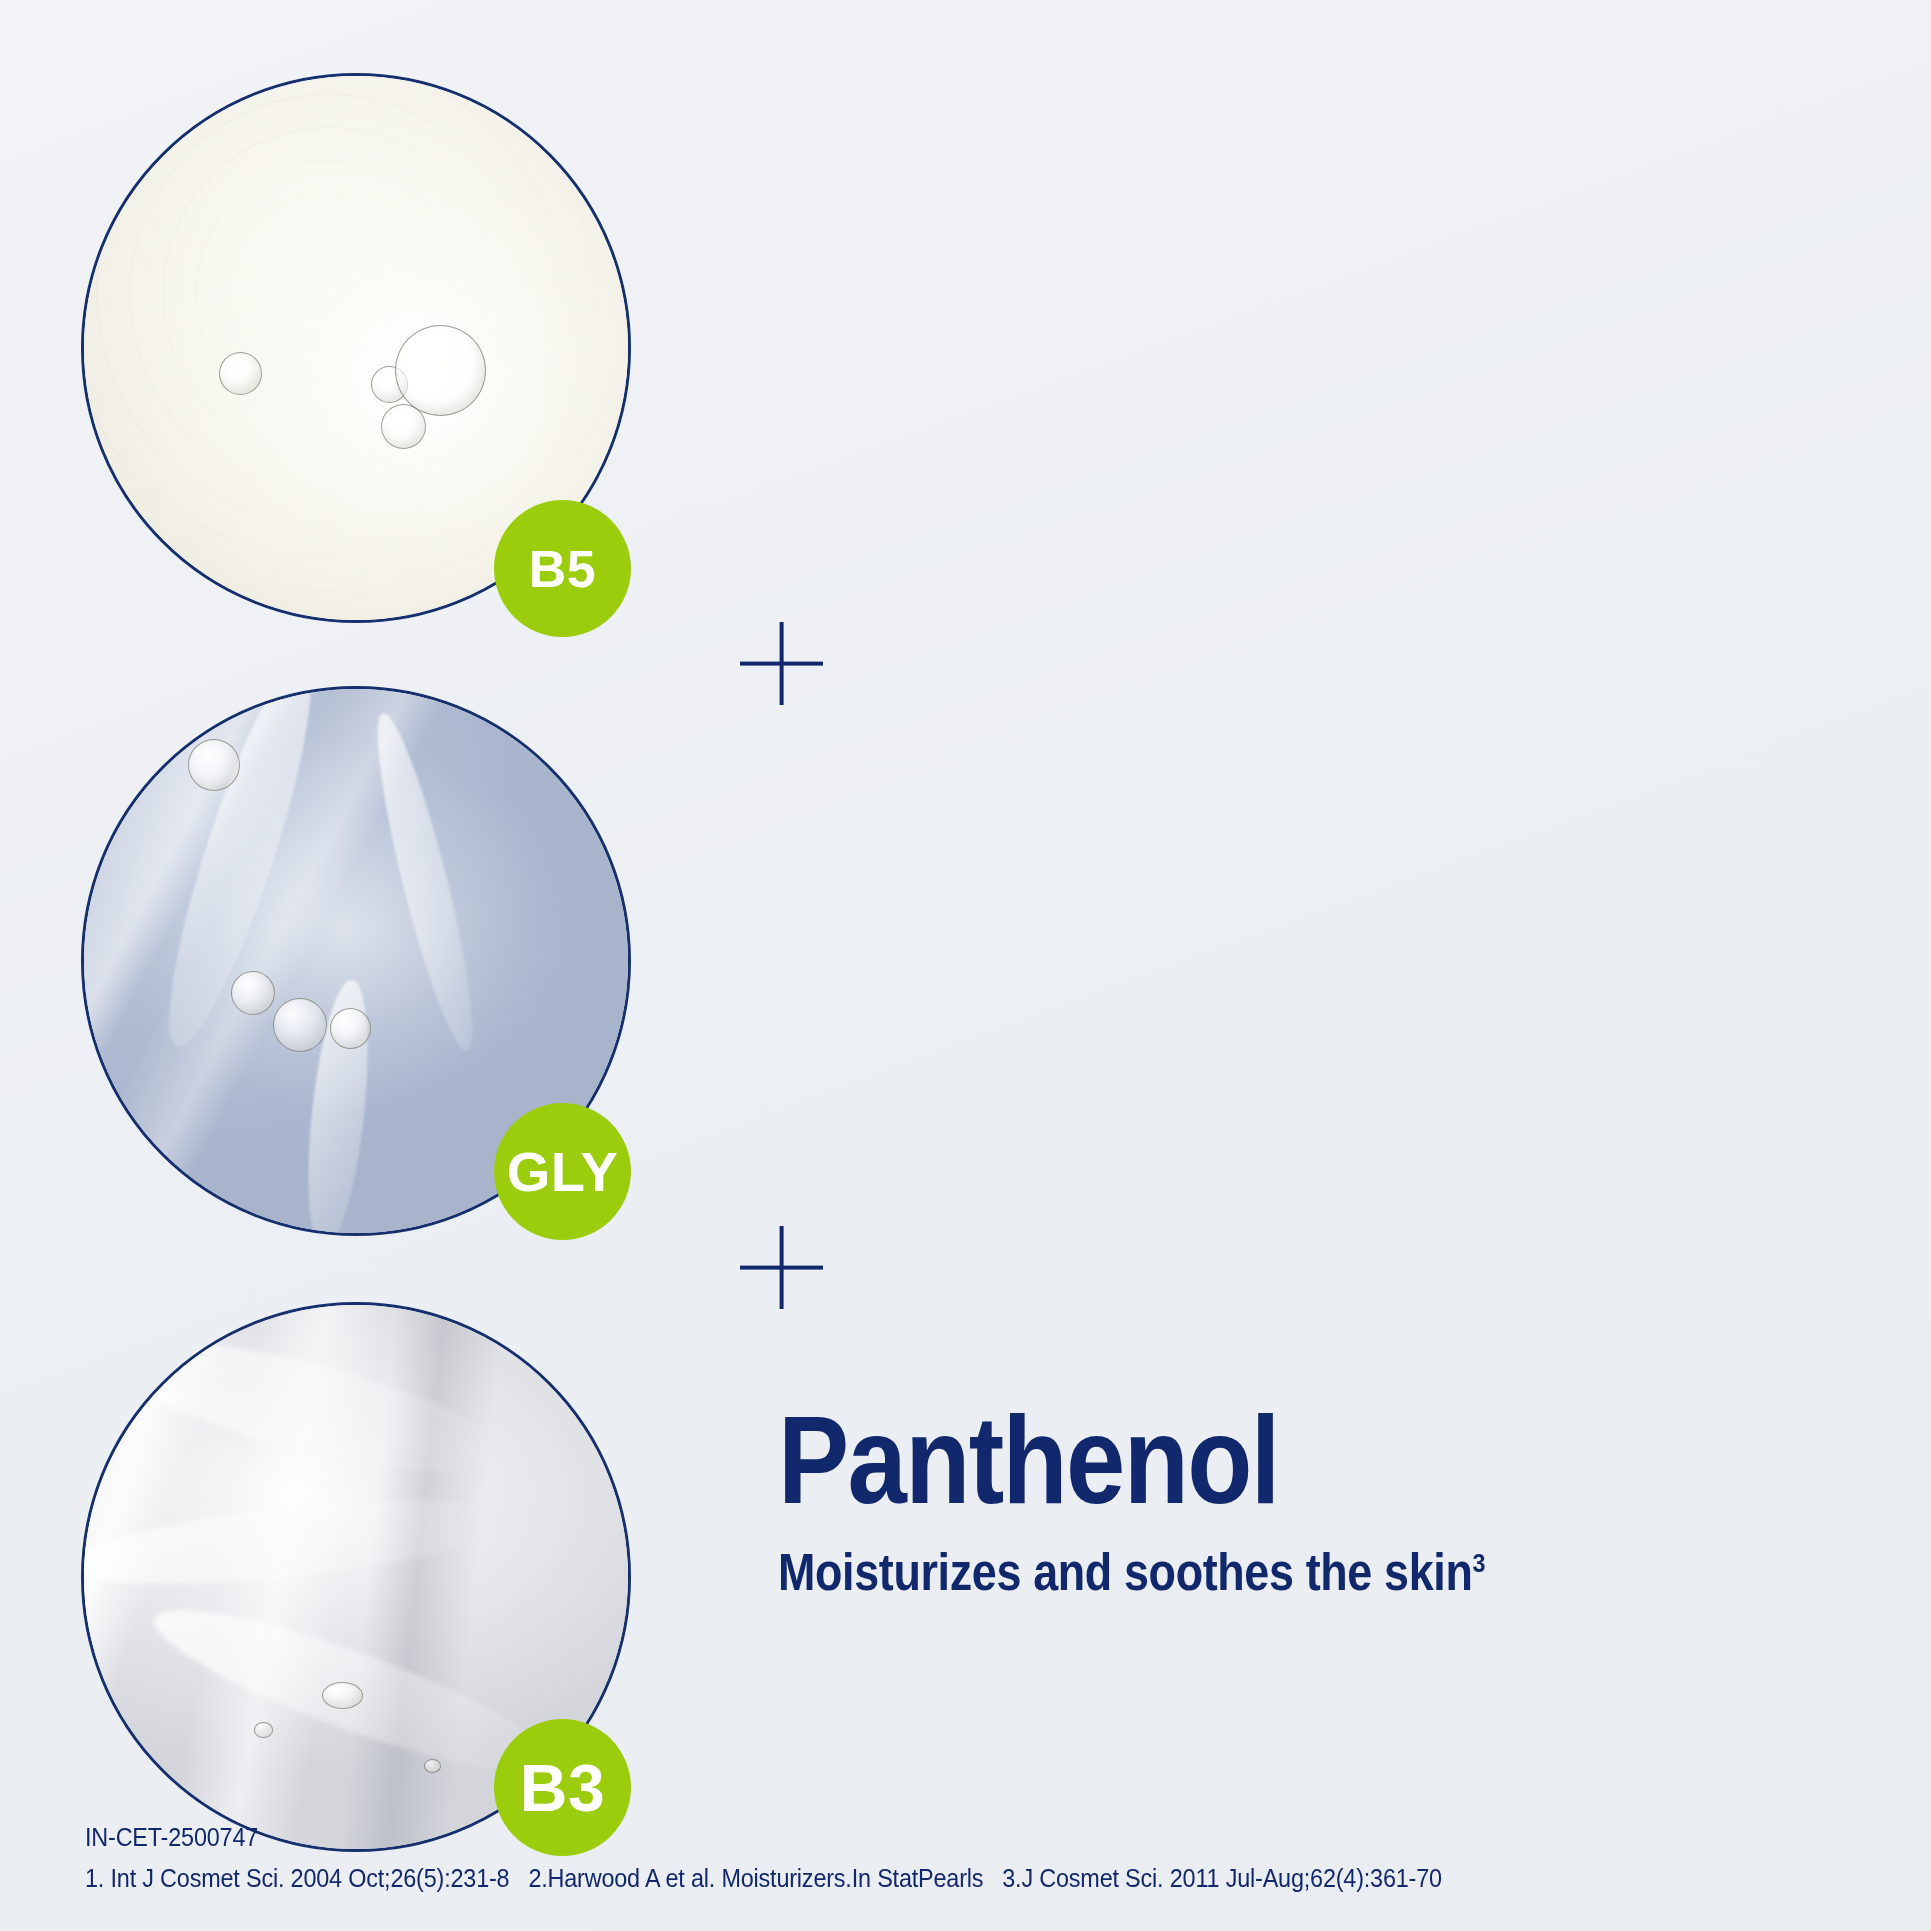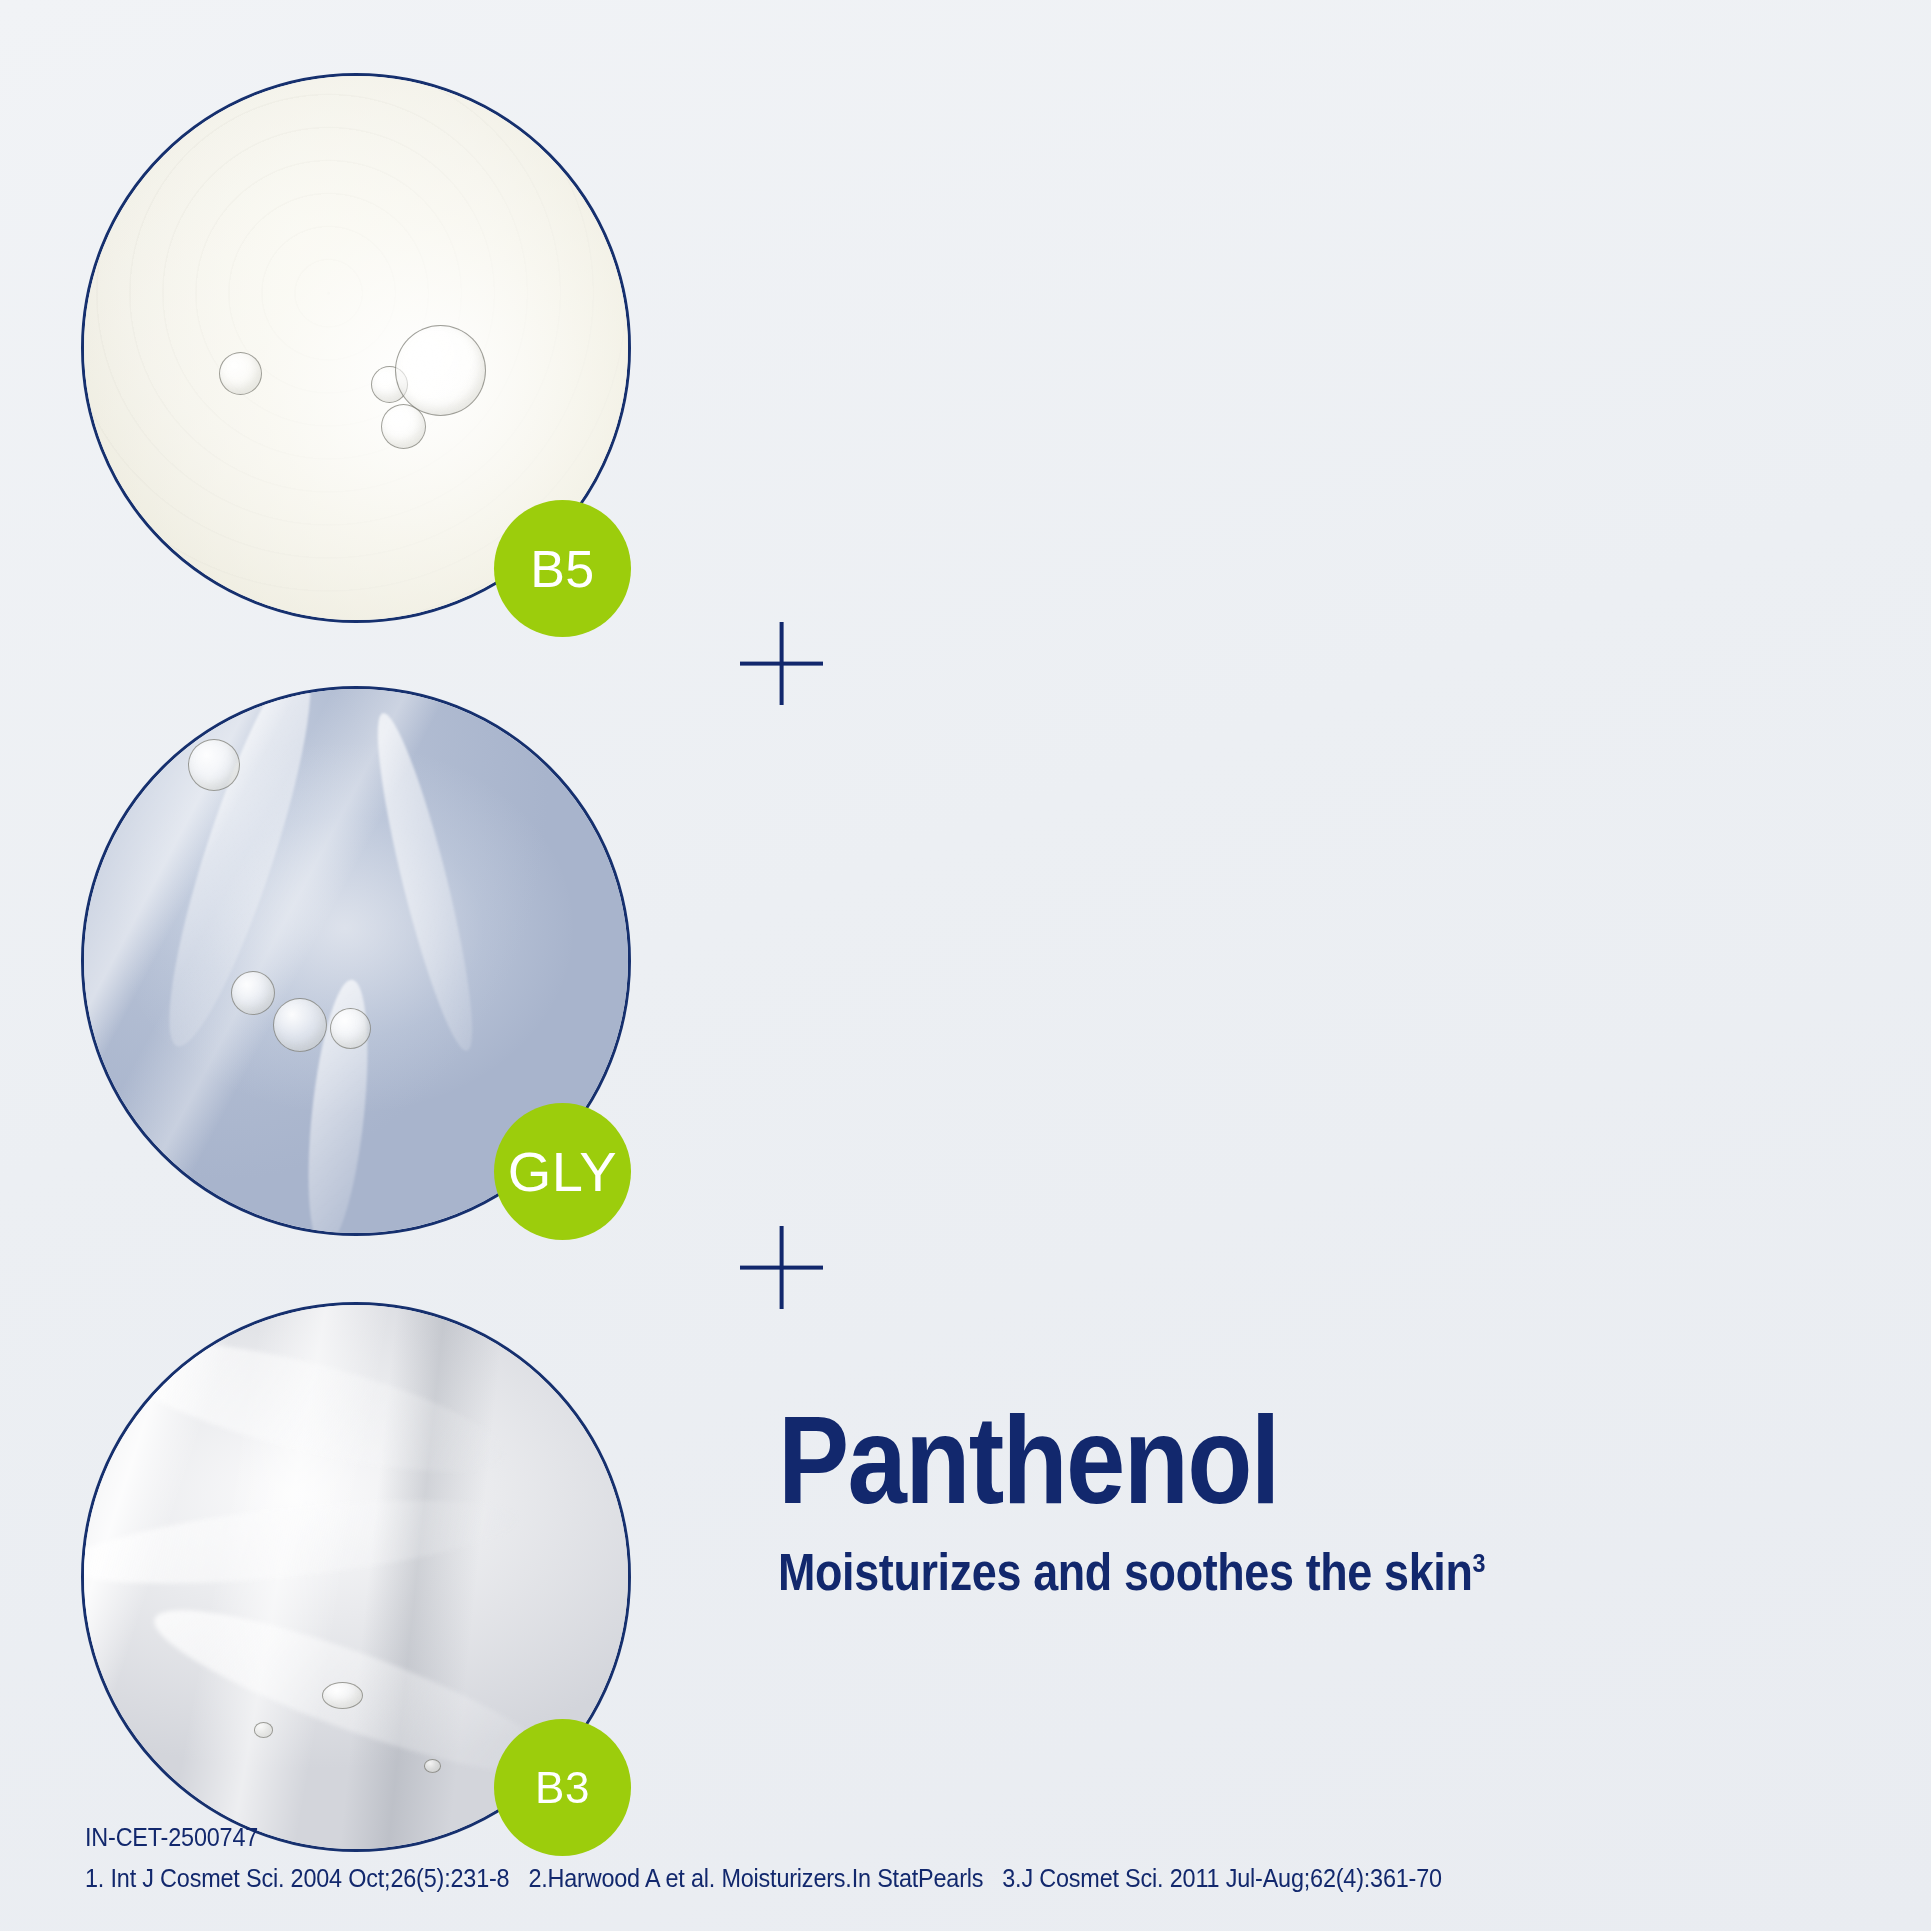--- a/index.html
+++ b/index.html
@@ -89,21 +89,21 @@
 
   
   .badge {
     position: absolute;
     border-radius: 50%;
     background: #9ccd0c;
     display: flex;
     align-items: center;
     justify-content: center;
     color: #ffffff;
-    font-weight: 400;
+    font-weight: 700;
     letter-spacing: 0.5px;
     line-height: 1;
     text-align: right;
   }
 
   
   .block { position: absolute; }
   .ing-title {
     color: #12286d;
     font-weight: 700;
@@ -207,21 +207,21 @@
     <div class="circle-photo">
       <div class="tex tex-panthenol"></div>
       <div class="swirl" style="left:19.3px; top:58px; width:406px; height:87px; transform:rotate(14deg);"></div>
       <div class="swirl" style="left:-19.3px; top:203px; width:454px; height:68px; transform:rotate(-6deg);"></div>
       <div class="swirl" style="left:58px; top:348px; width:425px; height:77px; transform:rotate(20deg);"></div>
       <div class="bub" style="left:238px; top:377px; width:39px; height:25px;"></div>
       <div class="bub" style="left:170px; top:417px; width:17.4px; height:13.5px;"></div>
       <div class="bub" style="left:340px; top:454px; width:15.4px; height:11.6px;"></div>
     </div>
   </div>
-  <div class="badge" style="left:494px; top:1719px; width:137px; height:137px; font-size:44px;">
+  <div class="badge" style="left:494px; top:1719px; width:137px; height:137px; font-size:66px;">
     <span>B3</span>
   </div>
 
   <div class="block" style="left:743px; top:1402px;margin-left:35px;">
     <div class="ing-title" style="font-size:124px;">Panthenol</div>
     <div class="ing-desc" style="font-size:51px; margin-top:23px;">
       <div>
         <span>Moisturizes and soothes the skin</span><sup>3</sup>
       </div>
     </div>

